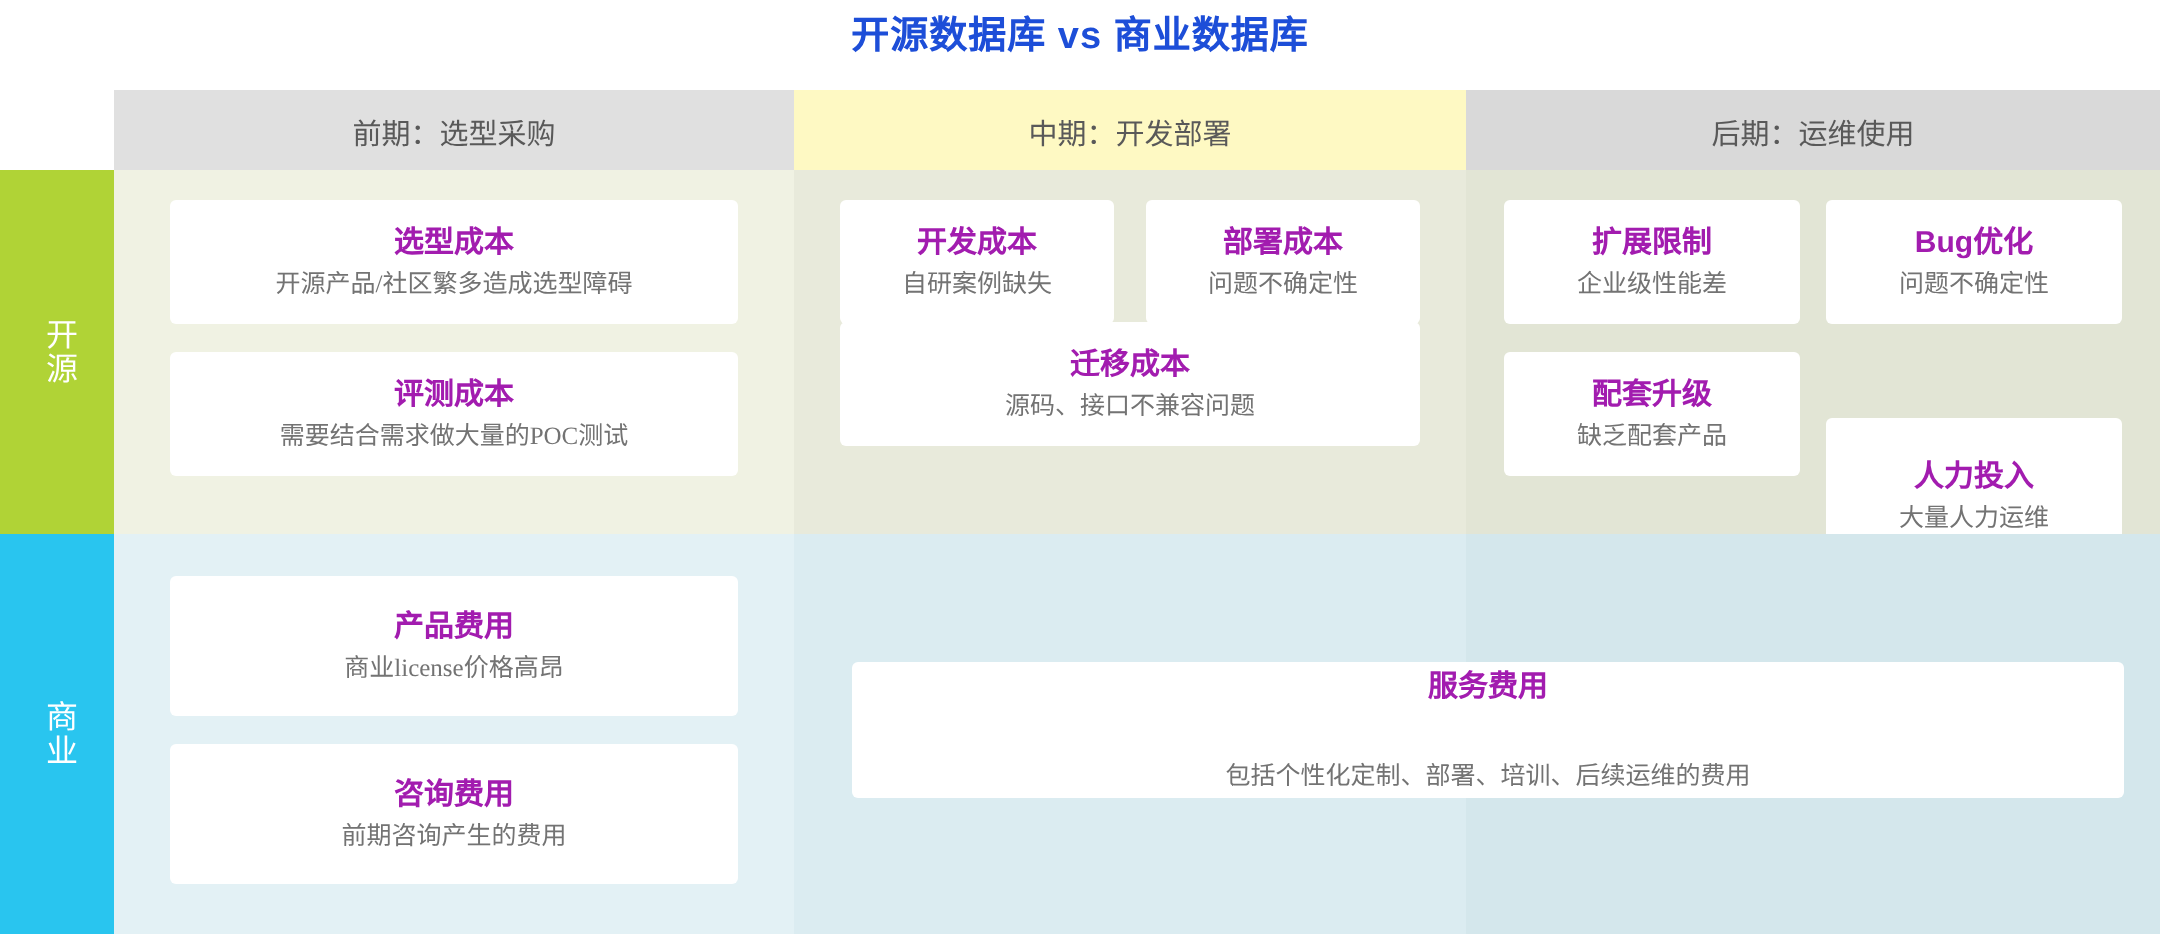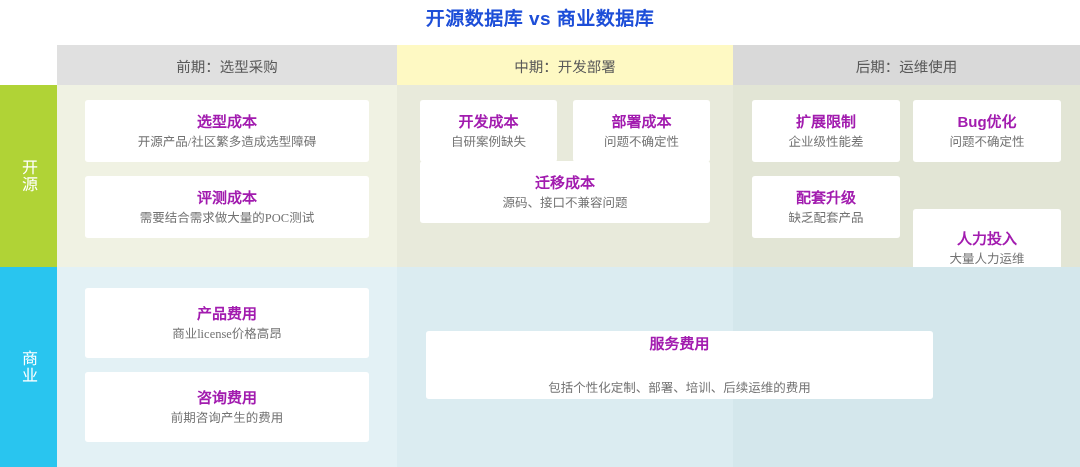--- a/index.html
+++ b/index.html
@@ -156,21 +156,21 @@
 
   
   .m0-a { left: 28px; top: 21px;  width: 284px; height: 70px; }
   .m0-b { left: 28px; top: 105px; width: 284px; height: 70px; }
 
   
   .m-wide {
     position: absolute;
     left: 426px;
     top: 331px;
-    width: 507px;
+    width: 636px;
     height: 68px;
     background: #ffffff;
     border-radius: 3px;
     display: flex;
     flex-direction: column;
     align-items: center;
     justify-content: center;
     box-sizing: border-box;
     gap: 24px;
   }

